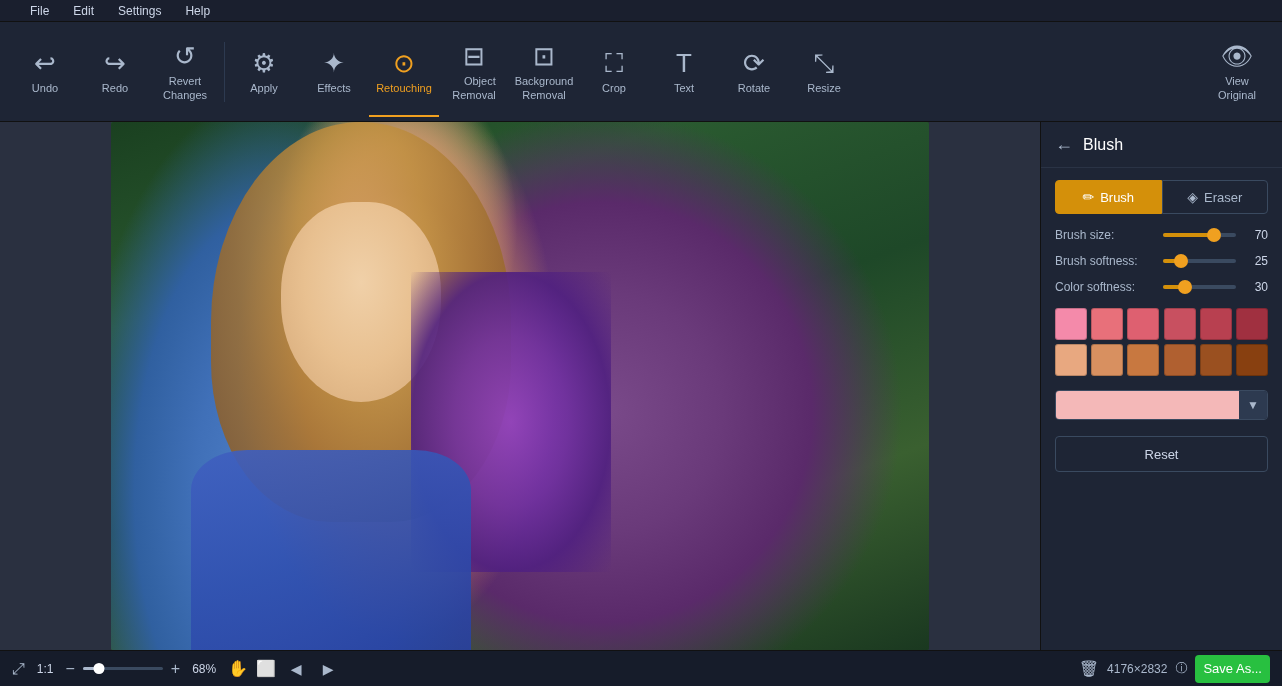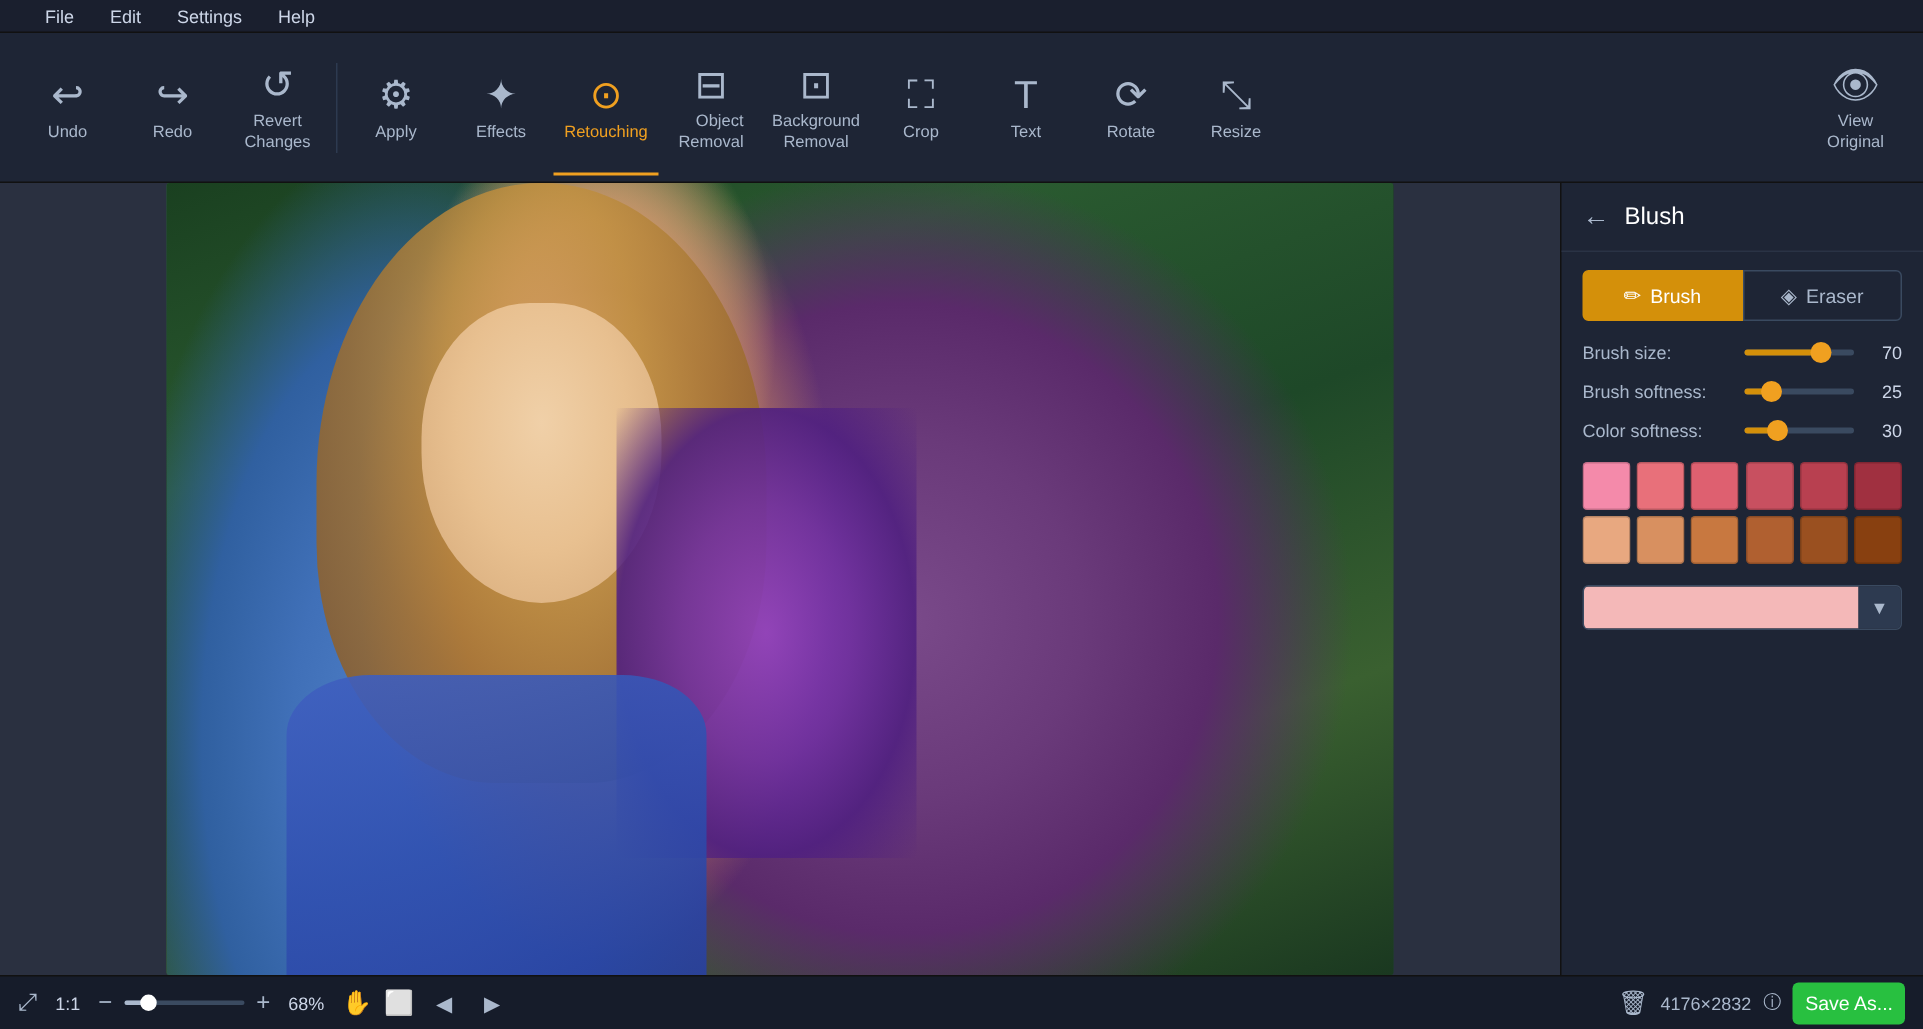--- a/index.html
+++ b/index.html
@@ -571,20 +571,21 @@
     </div>
 
     <div class="color-picker-row">
       <div class="color-preview" style="background:#f4b8b8"></div>
       <div class="color-dropdown-btn">
         <span>▼</span>
       </div>
     </div>
 
     <div class="action-buttons">
+      <button class="reset-btn">Reset</button>
     </div>
 
   </div>
 </div>
 
 <div id="bottom-bar">
   <span class="bottom-icon">⤢</span>
   <span class="zoom-value">1:1</span>
   <span class="bottom-icon">−</span>
   <div class="zoom-slider">

